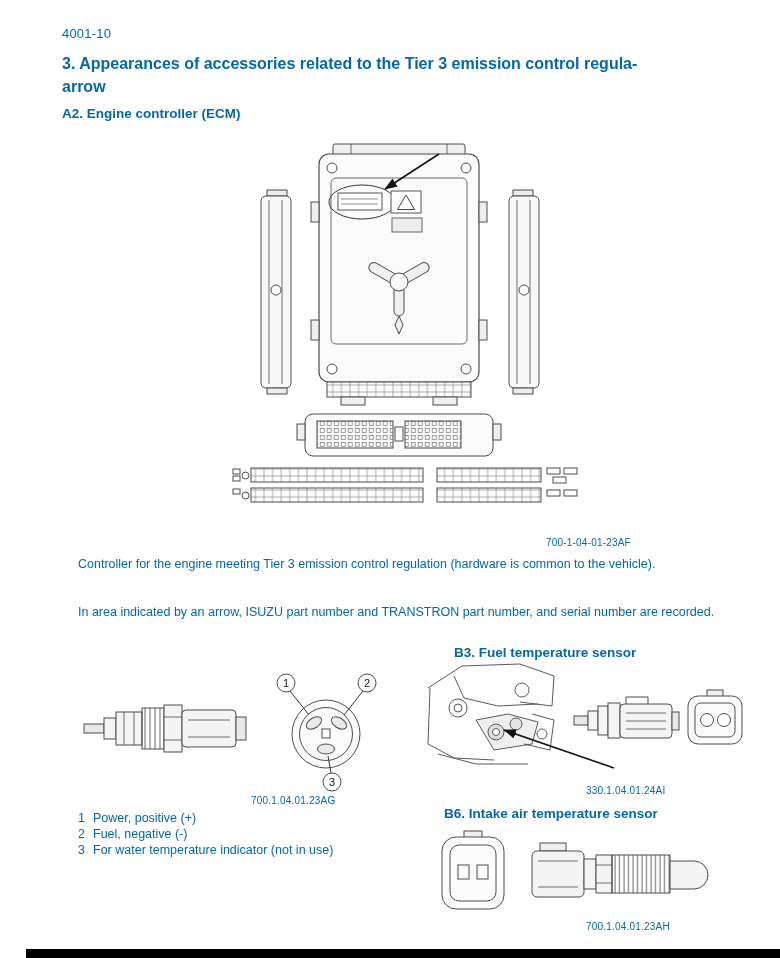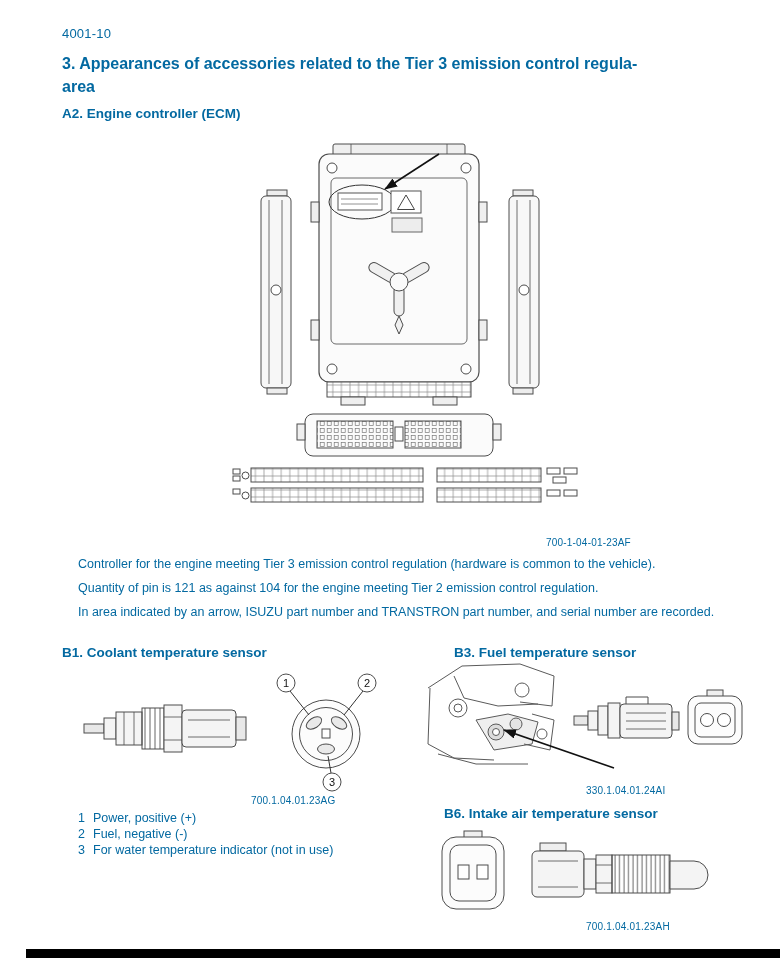--- a/index.html
+++ b/index.html
@@ -22,21 +22,21 @@
 </style>
 </head>
 <body>
 
 <div class="page">
 
   <div class="abs page-number" style="left:36px;top:26px;">4001-10</div>
 
   <div class="abs h1" style="left:36px;top:52px;width:730px;">
     <span>3. Appearances of accessories related to the Tier 3 emission control regula-</span><br>
-    <span>area</span>
+    <span>arrow</span>
   </div>
 
   <div class="abs h2" style="left:36px;top:106px;">A2. Engine controller (ECM)</div>
 
   <div class="abs" style="left:195px;top:140px;">
     <svg width="385" height="392" viewBox="0 0 385 392">
       <defs>
         <pattern id="ecm-cells" width="8.6" height="7" patternUnits="userSpaceOnUse">
           <rect width="8.6" height="7" fill="#ffffff" stroke="#8a8a8a" stroke-width="0.7"></rect>
         </pattern>
@@ -130,24 +130,22 @@
         <rect x="216" y="348" width="104" height="14" fill="url(#ecm-cells)"></rect>
         <rect x="326" y="350" width="13" height="6"></rect>
         <rect x="343" y="350" width="13" height="6"></rect>
       </g>
     </svg>
   </div>
 
   <div class="abs fig-code" style="left:520px;top:537px;width:188px;">700-1-04-01-23AF</div>
 
   <p class="abs body-text" style="left:52px;top:556px;width:665px;">Controller for the engine meeting Tier 3 emission control regulation (hardware is common to the vehicle).</p>
-  <p class="abs body-text" style="left:52px;top:580px;width:665px;">Quantity of pin is 121 as against 104 for the engine meeting Tier 2 emission control regulation.</p>
   <p class="abs body-text justify" style="left:52px;top:604px;width:650px;">In area indicated by an arrow, ISUZU part number and TRANSTRON part number, and serial number are recorded.</p>
 
-  <div class="abs h2" style="left:36px;top:645px;">B1. Coolant temperature sensor</div>
   <div class="abs h2" style="left:398px;top:645px;padding-left:30px;">B3. Fuel temperature sensor</div>
 
   <div class="abs" style="left:52px;top:668px;">
     <svg width="335" height="126" viewBox="0 0 335 126">
       <defs>
         <pattern id="b1-rings" width="5" height="44" patternUnits="userSpaceOnUse">
           <line x1="2" y1="0" x2="2" y2="44" stroke="#666" stroke-width="1"></line>
         </pattern>
       </defs>
       <g stroke="#4c4c4c" fill="#f4f4f4">

